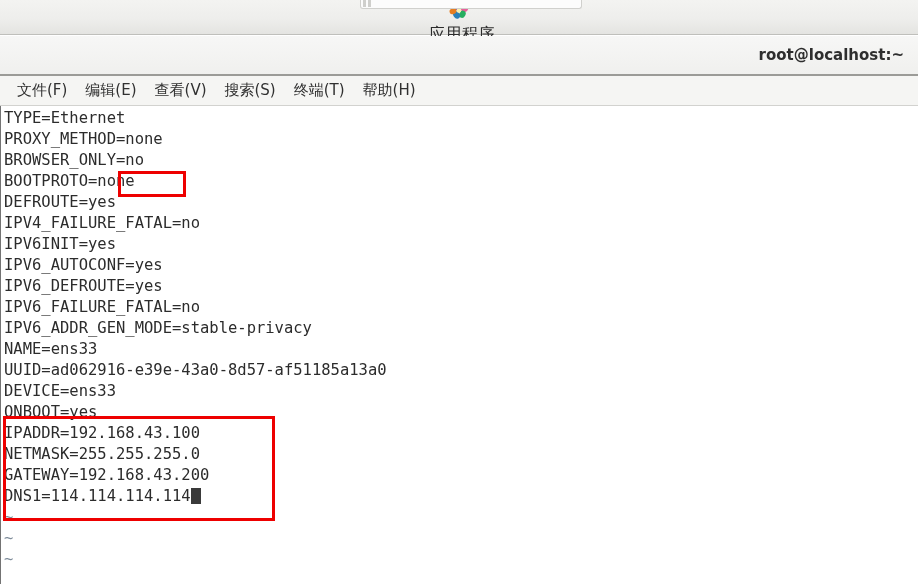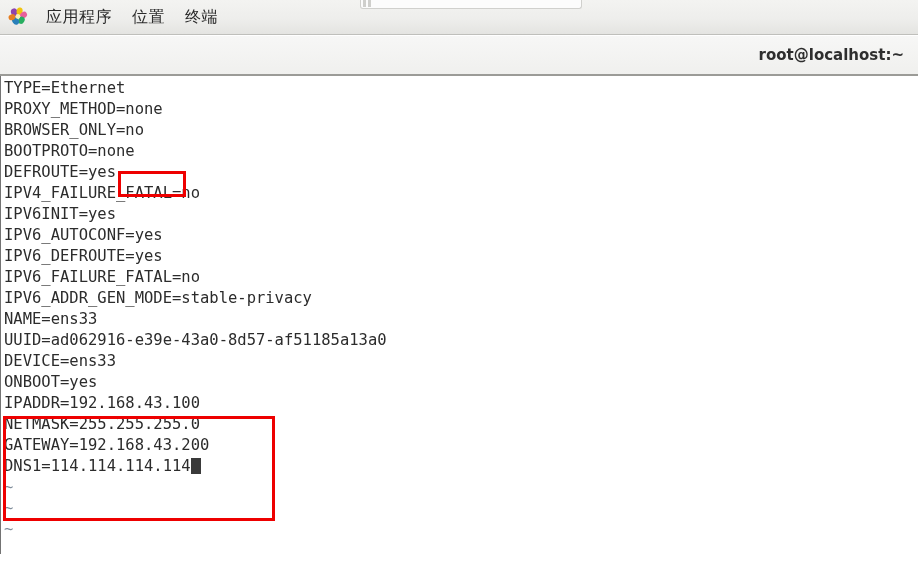--- a/index.html
+++ b/index.html
@@ -20,20 +20,21 @@
     position: absolute;
     left: 0; top: 0;
     width: 918px;
     height: 35px;
     background: linear-gradient(to bottom, #f3f3f1 0%, #eeeeec 55%, #e4e4e1 100%);
     border-bottom: 1px solid #bfbfbb;
     box-sizing: border-box;
     display: flex;
     align-items: center;
     padding-left: 6px;
+    flex-direction: column;
   }
   #gnome-logo {
     width: 24px; height: 22px;
     margin-right: 6px;
     position: relative;
     flex: none;
   }
   #gnome-logo svg { display:block; }
   .panel-menu {
     font-size: 16px;
@@ -172,20 +173,28 @@
 </div>
 
 <div id="bg-window-edge"></div>
 
 <div id="terminal-window">
 
   <div id="titlebar">
     <div id="titlebar-title">root@localhost:~</div>
   </div>
 
+  <div id="menubar">
+    <div class="menu-item">文件(F)</div>
+    <div class="menu-item">编辑(E)</div>
+    <div class="menu-item">查看(V)</div>
+    <div class="menu-item">搜索(S)</div>
+    <div class="menu-item">终端(T)</div>
+    <div class="menu-item">帮助(H)</div>
+  </div>
 
   <div id="term-body">
     <div id="term-lines"><div class="term-line"><span>TYPE=Ethernet</span></div><div class="term-line"><span>PROXY_METHOD=none</span></div><div class="term-line"><span>BROWSER_ONLY=no</span></div><div class="term-line"><span>BOOTPROTO=none</span></div><div class="term-line"><span>DEFROUTE=yes</span></div><div class="term-line"><span>IPV4_FAILURE_FATAL=no</span></div><div class="term-line"><span>IPV6INIT=yes</span></div><div class="term-line"><span>IPV6_AUTOCONF=yes</span></div><div class="term-line"><span>IPV6_DEFROUTE=yes</span></div><div class="term-line"><span>IPV6_FAILURE_FATAL=no</span></div><div class="term-line"><span>IPV6_ADDR_GEN_MODE=stable-privacy</span></div><div class="term-line"><span>NAME=ens33</span></div><div class="term-line"><span>UUID=ad062916-e39e-43a0-8d57-af51185a13a0</span></div><div class="term-line"><span>DEVICE=ens33</span></div><div class="term-line"><span>ONBOOT=yes</span></div><div class="term-line"><span>IPADDR=192.168.43.100</span></div><div class="term-line"><span>NETMASK=255.255.255.0</span></div><div class="term-line"><span>GATEWAY=192.168.43.200</span></div><div class="term-line"><span>DNS1=114.114.114.114</span><span class="cursor-block"></span></div><div class="term-line tilde">~</div><div class="term-line tilde">~</div><div class="term-line tilde">~</div></div>
   </div>
 
 </div>
 
 <div class="anno-box" id="anno-bootproto" style="border-color: rgb(238, 0, 0);"></div>
 <div class="anno-box" id="anno-ipblock" style="border-color: rgb(238, 0, 0);"></div>
 

